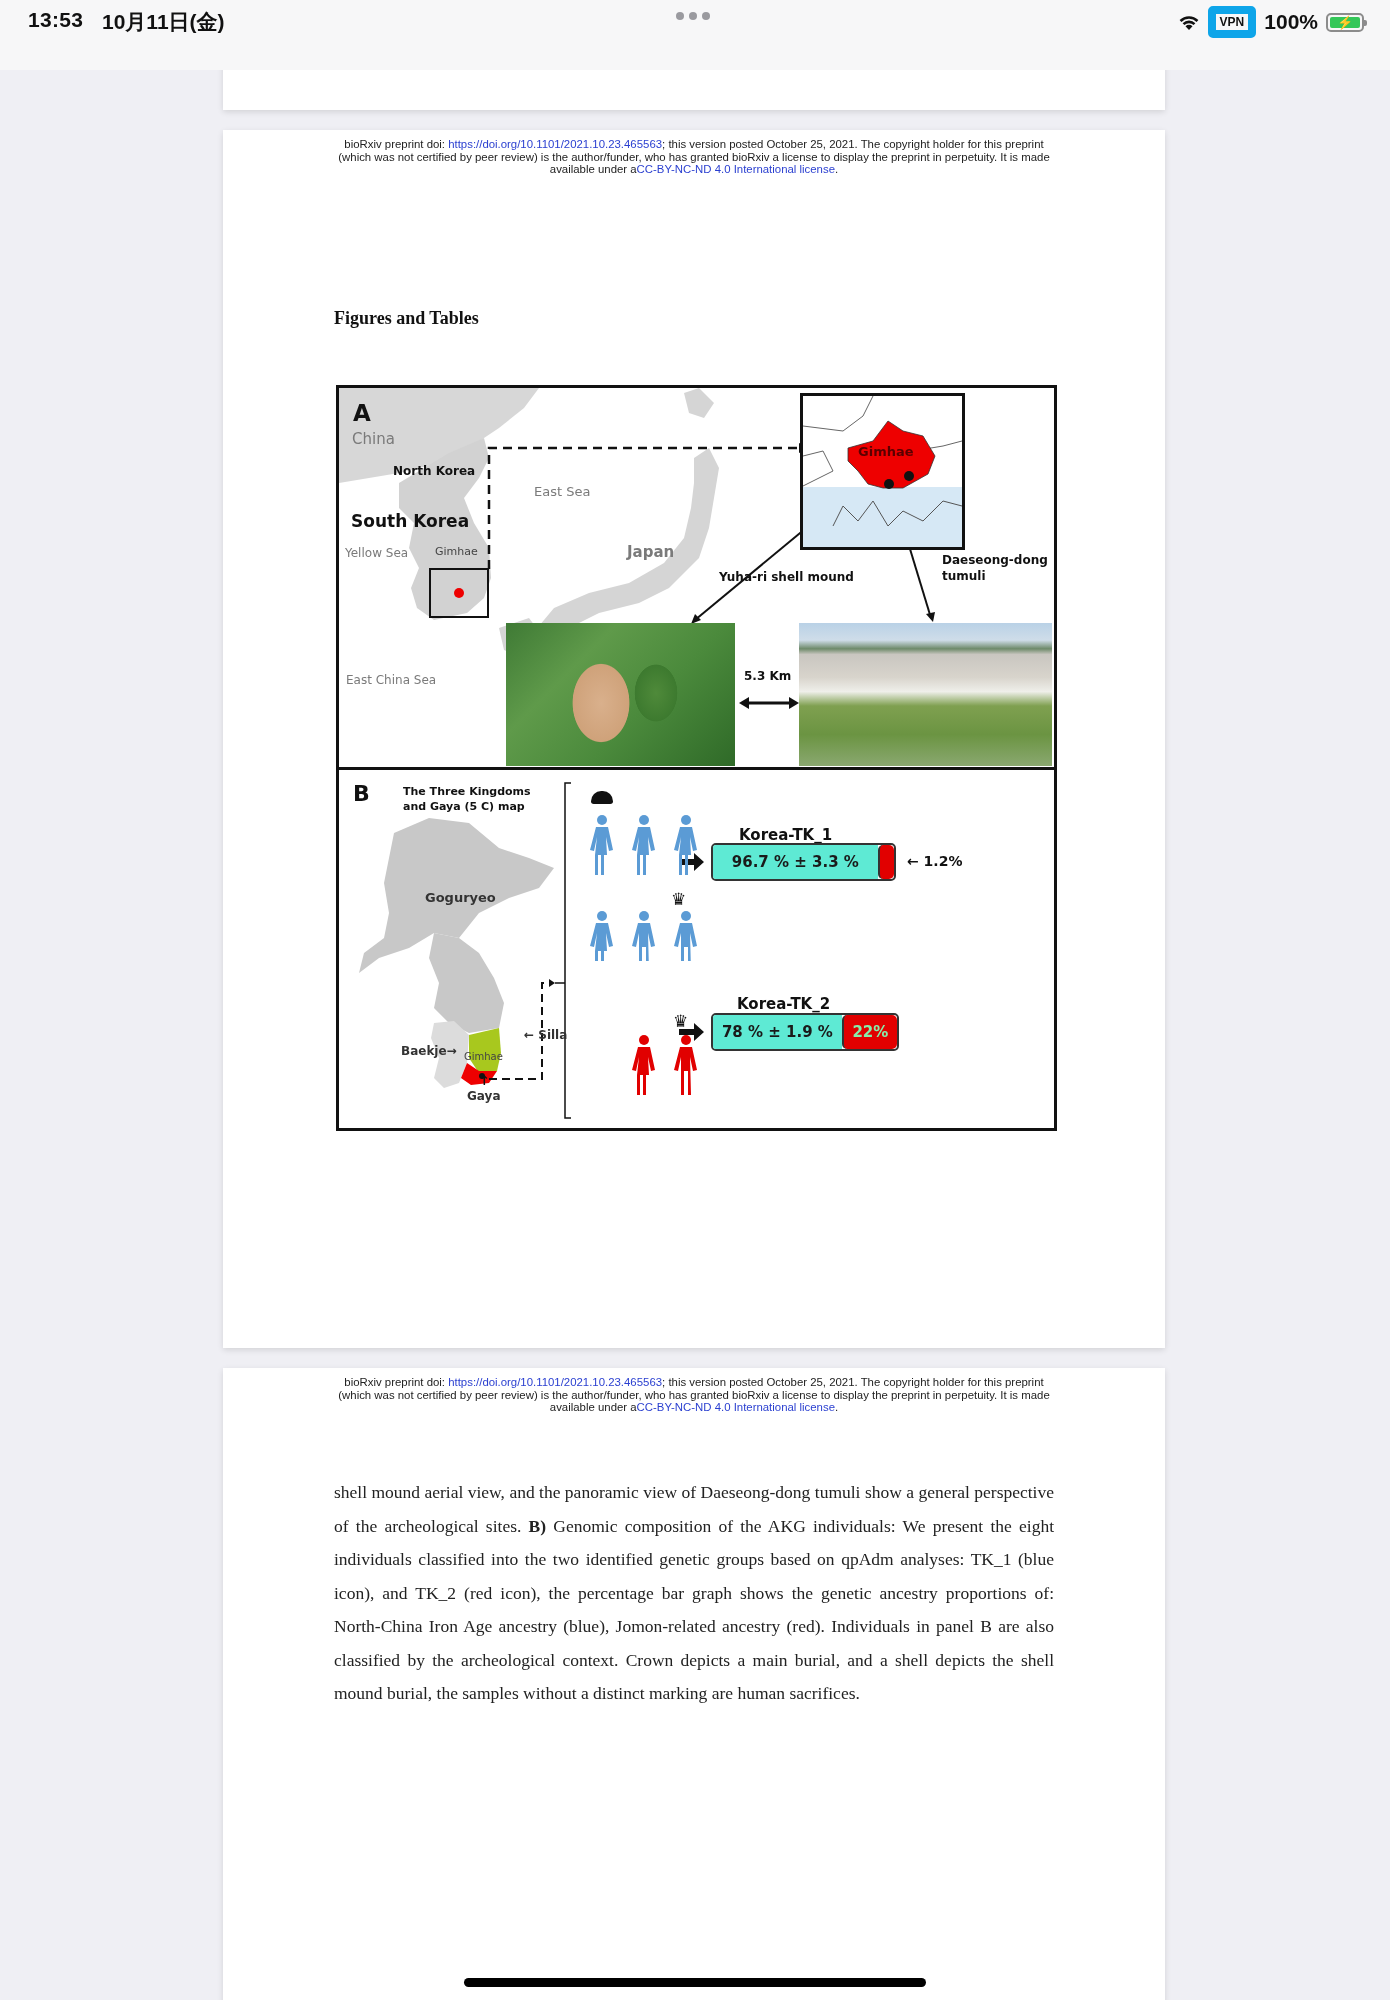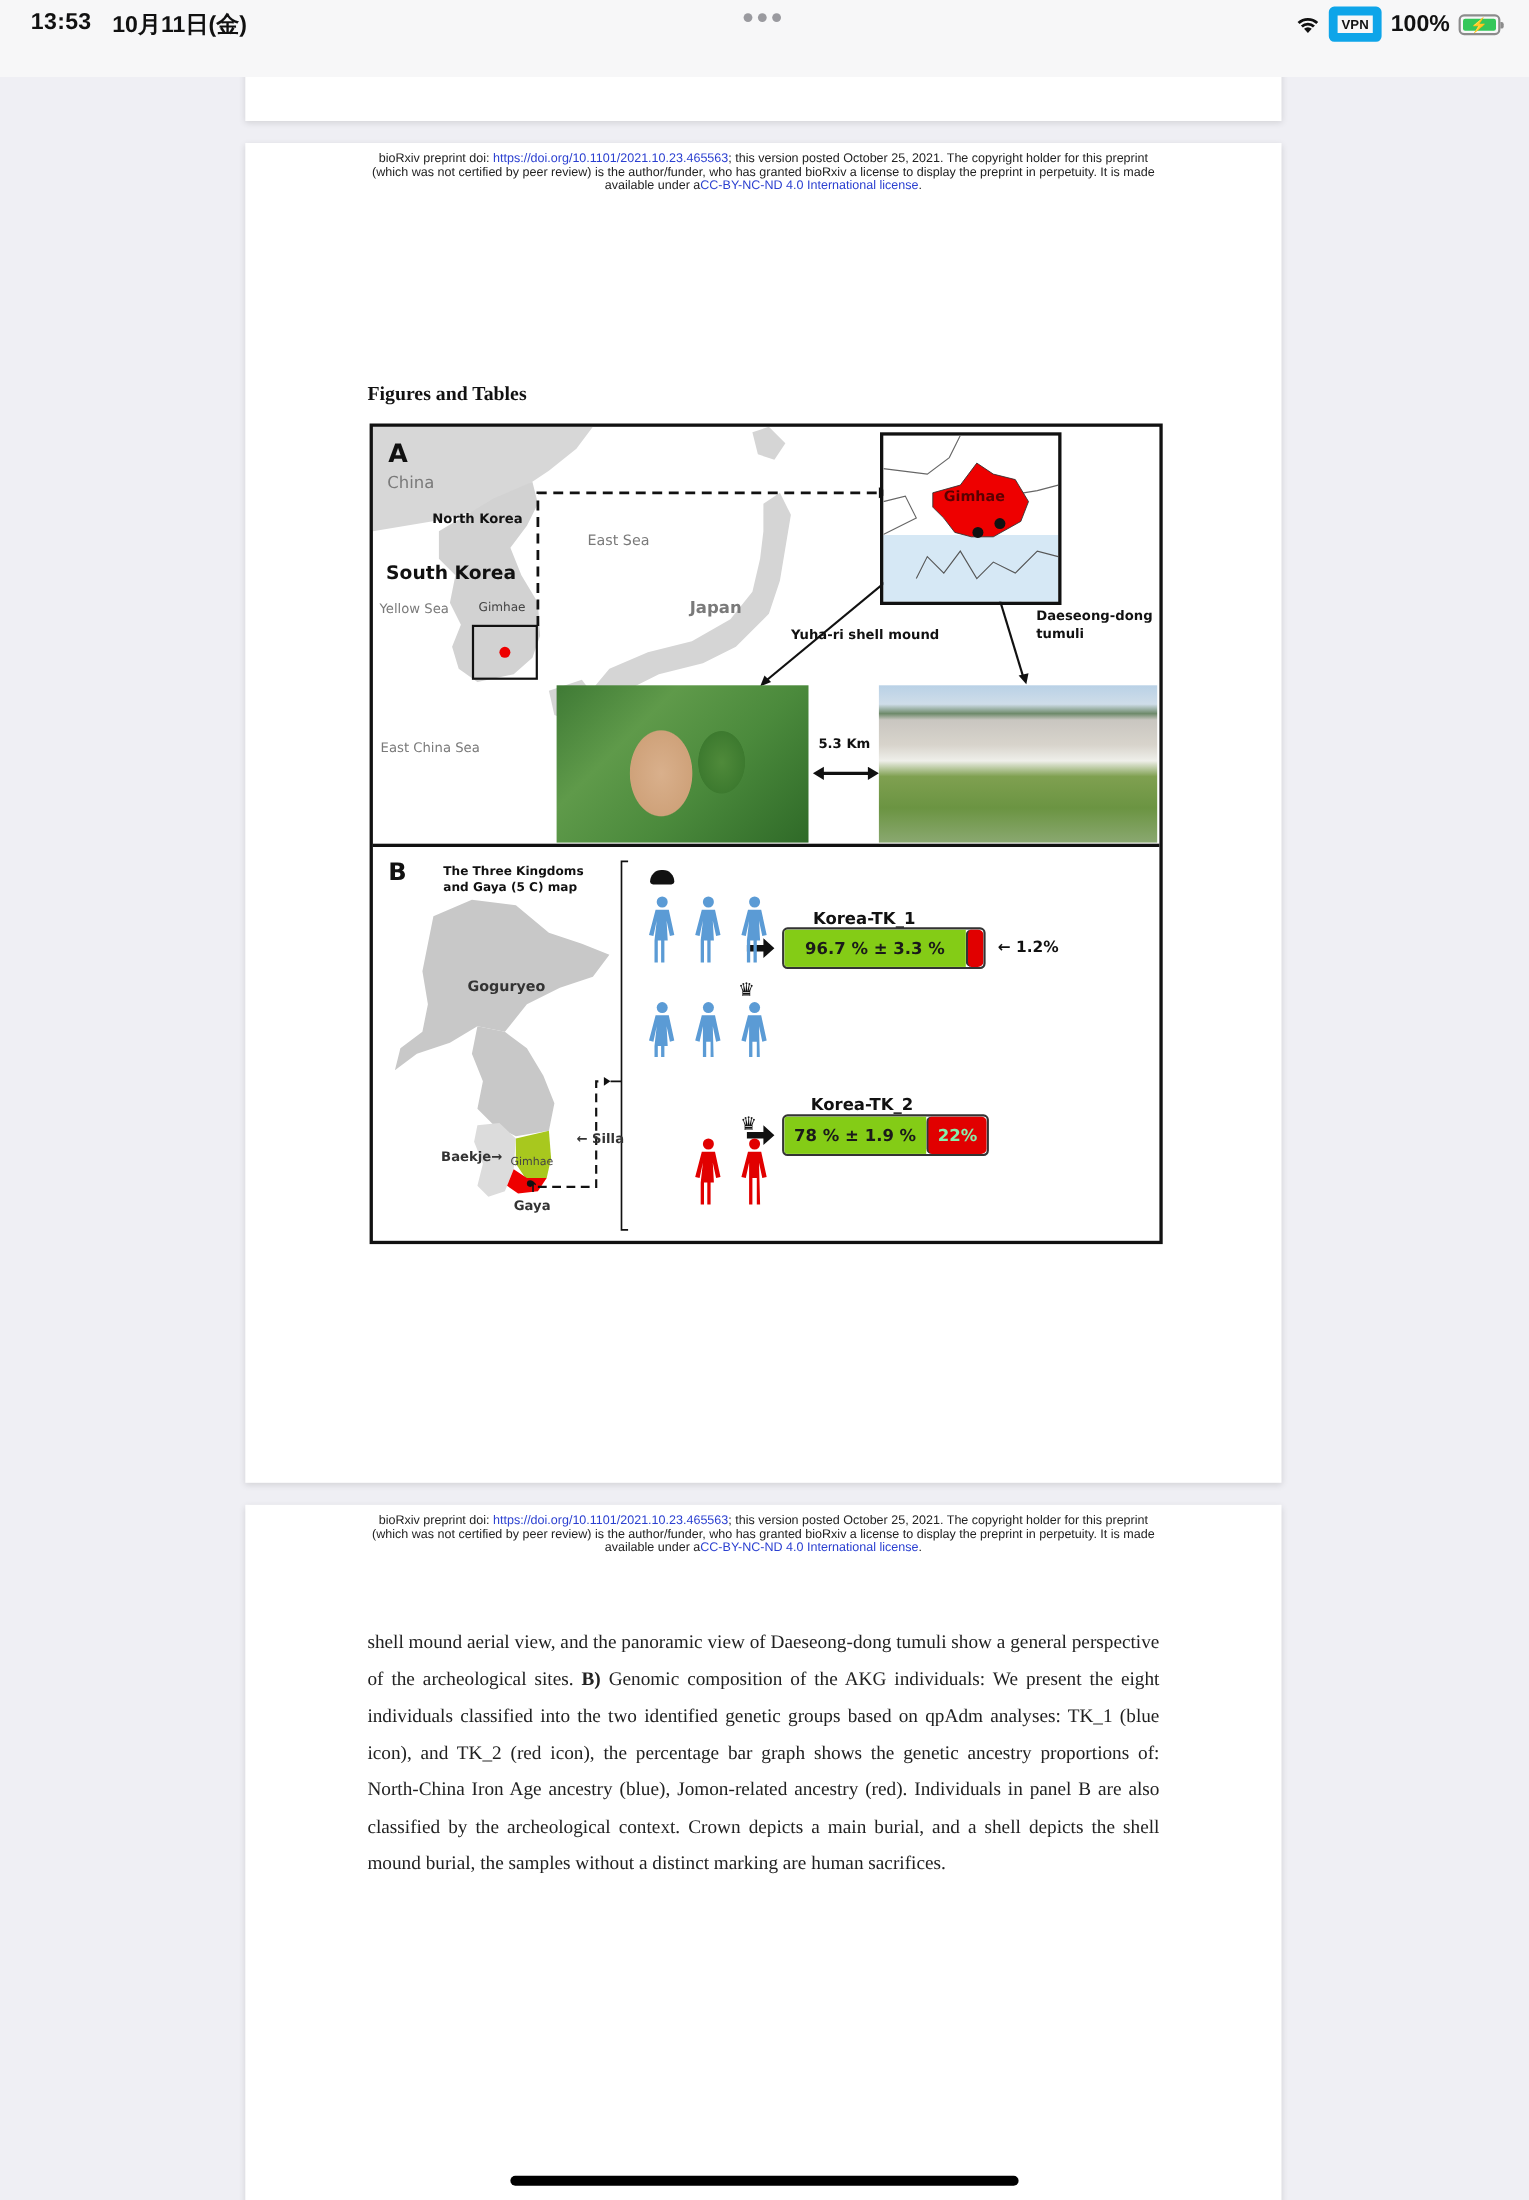--- a/index.html
+++ b/index.html
@@ -22,42 +22,42 @@
   .battery::after { content: ""; position: absolute; right: -5px; top: 5px; width: 3px; height: 6px; background: #8c8c8c; border-radius: 0 2px 2px 0; }
 
   
   .page { position: absolute; left: 223px; width: 942px; background: #fff; box-shadow: 0 2px 6px rgba(0,0,0,0.12); }
   .page.prev { top: 55px; height: 55px; }
   .page.p34 { top: 130px; height: 1218px; }
   .page.p35 { top: 1368px; height: 640px; }
 
   .preprint { position: absolute; left: 0; width: 942px; top: 8px; text-align: center; font-size: 11.4px; line-height: 12.5px; color: #222; font-family: "Liberation Sans", sans-serif; }
   .preprint .link { color: #2a3fd0; }
-  .section-title { position: absolute; left: 111px; top: 178px; font-family: "Liberation Serif", serif; font-weight: bold; font-size: 18px; margin-top: 40px; }
+  .section-title { position: absolute; left: 111px; top: 178px; font-family: "Liberation Serif", serif; font-weight: bold; font-size: 18px; }
 
   
   .figure { position: absolute; left: 113px; top: 255px; width: 721px; height: 746px; border: 3px solid #111; background: #fff; }
   .panelA { position: absolute; left: 0; top: 0; width: 715px; height: 382px; border-bottom: 3px solid #111; overflow: hidden; }
   .panelB { position: absolute; left: 0; top: 385px; width: 715px; height: 355px; }
   .lbl { position: absolute; font-family: "DejaVu Sans", sans-serif; white-space: nowrap; }
   .bold { font-weight: bold; }
   .grey { color: #7a7a7a; }
 
   .photo1 { position: absolute; left: 167px; top: 235px; width: 229px; height: 143px;
     background:
       radial-gradient(ellipse 40px 55px at 95px 80px, #d9b08c 0, #cfa27a 70%, transparent 72%),
       radial-gradient(ellipse 30px 40px at 150px 70px, #4f8a3a 0, #3d7a2f 70%, transparent 72%),
       linear-gradient(135deg, #3f7a35 0%, #5f9a4a 30%, #4b8a3c 60%, #2f6a28 100%); }
   .photo2 { position: absolute; left: 460px; top: 235px; width: 253px; height: 143px;
     background:
       linear-gradient(180deg, #b9d1e6 0%, #cfdde9 12%, #6e8a6a 18%, #c9c6c0 22%, #d8d4cc 38%, #efefea 48%, #7fa050 58%, #6b9442 78%, #8aa870 100%); }
   .inset { position: absolute; left: 461px; top: 5px; width: 165px; height: 157px; border: 3px solid #111; background: linear-gradient(180deg, #ffffff 0%, #ffffff 60%, #d6e8f5 60%, #d6e8f5 100%); overflow: hidden; }
 
   .bar { position: absolute; height: 38px; border: 2px solid #333; border-radius: 5px; overflow: hidden; display: flex; }
-  .bar .blue { background: #84cc16; height: 100%; display: flex; align-items: center; justify-content: center; font-family: "DejaVu Sans", sans-serif; font-weight: bold; font-size: 15px; color: #1a1a1a; }
+  .bar .blue { background: #5eead4; height: 100%; display: flex; align-items: center; justify-content: center; font-family: "DejaVu Sans", sans-serif; font-weight: bold; font-size: 15px; color: #1a1a1a; }
   .bar .red { background: #e10000; height: 100%; display: flex; align-items: center; justify-content: center; font-family: "DejaVu Sans", sans-serif; font-weight: bold; font-size: 15px; color: #86efac; border-left: 2px solid #333; border-radius: 5px; }
 
   .caption { position: absolute; left: 111px; width: 720px; font-family: "Liberation Serif", serif; font-size: 17.5px; line-height: 33.5px; text-align: justify; color: #222; }
   .caption b { color: #111; }
   .pagenum { position: absolute; left: 0; width: 942px; top: 1143px; text-align: center; font-family: "Liberation Serif", serif; font-size: 16px; }
   .body-text { position: absolute; left: 111px; top: 108px; width: 720px; font-family: "Liberation Serif", serif; font-size: 17.5px; line-height: 33.5px; text-align: justify; color: #222; }
   .home-ind { position: absolute; left: 464px; top: 1978px; width: 462px; height: 9px; background: #000; border-radius: 5px; z-index: 6; }
 </style>
 </head>
 <body>

